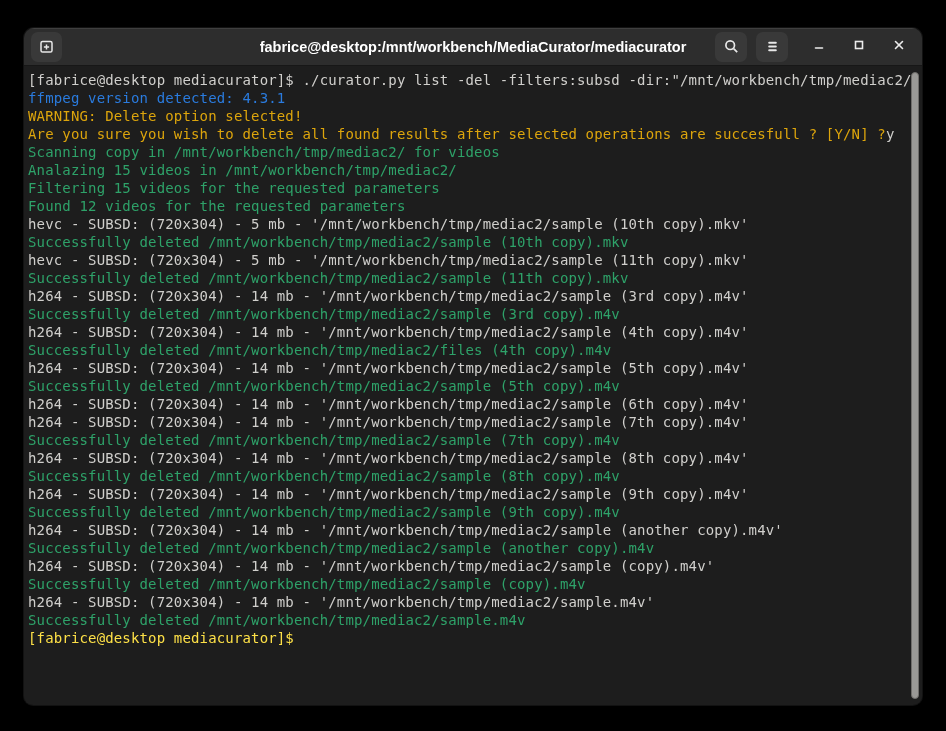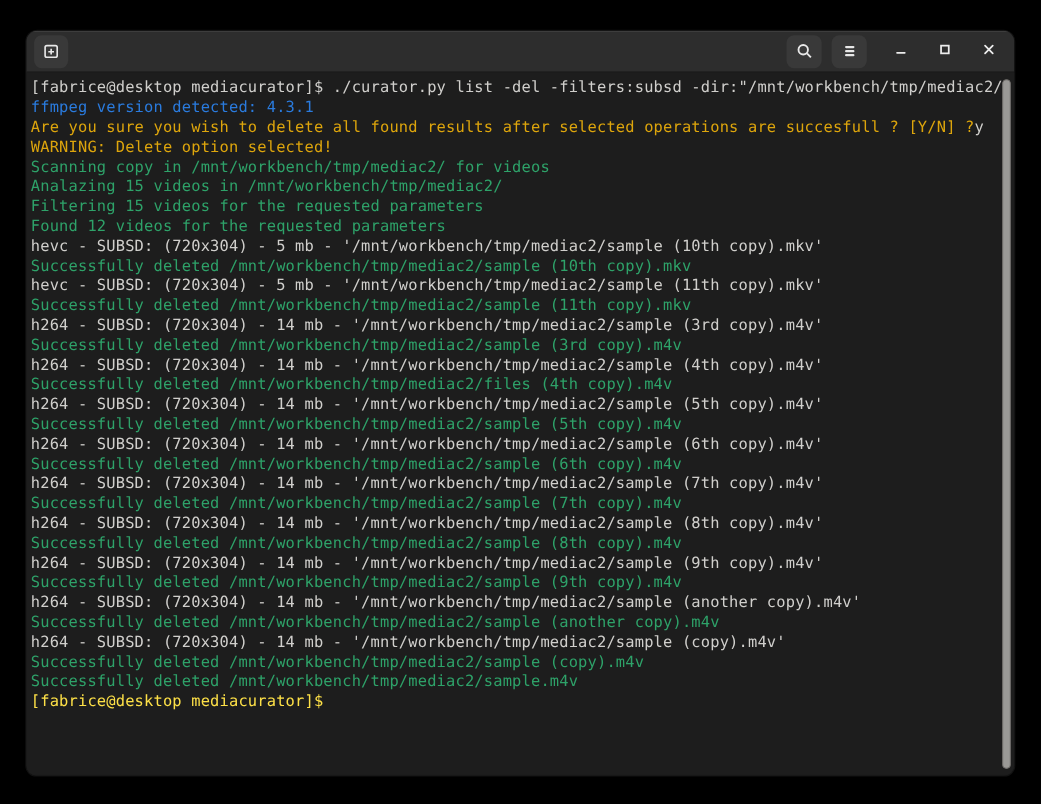--- a/index.html
+++ b/index.html
@@ -109,20 +109,21 @@
       <button class="tb-btn newtab-btn">
         <span>
           <svg width="17" height="17" viewBox="0 0 17 17" fill="none" stroke="#e8e8e8" stroke-width="1.5">
             <rect x="3" y="3.5" width="11" height="10.5" rx="1.6"></rect>
             <line x1="8.5" y1="6.4" x2="8.5" y2="11.6"></line>
             <line x1="5.9" y1="9" x2="11.1" y2="9"></line>
           </svg>
         </span>
       </button>
 
+      <div class="win-title">fabrice@desktop:/mnt/workbench/MediaCurator/mediacurator</div>
 
       <div class="tb-right">
         <button class="tb-btn search-btn">
           <span>
             <svg width="17" height="17" viewBox="0 0 17 17" fill="none" stroke="#e8e8e8" stroke-width="1.7">
               <circle cx="7.2" cy="7.2" r="4.3"></circle>
               <line x1="10.6" y1="10.6" x2="14.2" y2="14.2"></line>
             </svg>
           </span>
         </button>
@@ -157,48 +158,48 @@
             </svg>
           </span>
         </button>
       </div>
     </div>
 
     <div class="terminal" style="background: rgb(29, 29, 29);">
       <div>
           <div class="term-line"><span style="color: rgb(208, 207, 204);">[fabrice@desktop mediacurator]$ ./curator.py list -del -filters:subsd -dir:"/mnt/workbench/tmp/mediac2/"</span></div>
           <div class="term-line"><span style="color: rgb(42, 123, 222);">ffmpeg version detected: 4.3.1</span></div>
+          <div class="term-line"><span style="color: rgb(221, 165, 12);">WARNING: Delete option selected!</span></div>
           <div class="term-line"><span style="color: rgb(221, 165, 12);">Are you sure you wish to delete all found results after selected operations are succesfull ? [Y/N] ?</span><span style="color: rgb(208, 207, 204);">y</span></div>
-          <div class="term-line"><span style="color: rgb(221, 165, 12);">WARNING: Delete option selected!</span></div>
           <div class="term-line"><span style="color: rgb(46, 162, 105);">Scanning copy in /mnt/workbench/tmp/mediac2/ for videos</span></div>
           <div class="term-line"><span style="color: rgb(46, 162, 105);">Analazing 15 videos in /mnt/workbench/tmp/mediac2/</span></div>
           <div class="term-line"><span style="color: rgb(46, 162, 105);">Filtering 15 videos for the requested parameters</span></div>
           <div class="term-line"><span style="color: rgb(46, 162, 105);">Found 12 videos for the requested parameters</span></div>
           <div class="term-line"><span style="color: rgb(208, 207, 204);">hevc - SUBSD: (720x304) - 5 mb - '/mnt/workbench/tmp/mediac2/sample (10th copy).mkv'</span></div>
           <div class="term-line"><span style="color: rgb(46, 162, 105);">Successfully deleted /mnt/workbench/tmp/mediac2/sample (10th copy).mkv</span></div>
           <div class="term-line"><span style="color: rgb(208, 207, 204);">hevc - SUBSD: (720x304) - 5 mb - '/mnt/workbench/tmp/mediac2/sample (11th copy).mkv'</span></div>
           <div class="term-line"><span style="color: rgb(46, 162, 105);">Successfully deleted /mnt/workbench/tmp/mediac2/sample (11th copy).mkv</span></div>
           <div class="term-line"><span style="color: rgb(208, 207, 204);">h264 - SUBSD: (720x304) - 14 mb - '/mnt/workbench/tmp/mediac2/sample (3rd copy).m4v'</span></div>
           <div class="term-line"><span style="color: rgb(46, 162, 105);">Successfully deleted /mnt/workbench/tmp/mediac2/sample (3rd copy).m4v</span></div>
           <div class="term-line"><span style="color: rgb(208, 207, 204);">h264 - SUBSD: (720x304) - 14 mb - '/mnt/workbench/tmp/mediac2/sample (4th copy).m4v'</span></div>
           <div class="term-line"><span style="color: rgb(46, 162, 105);">Successfully deleted /mnt/workbench/tmp/mediac2/files (4th copy).m4v</span></div>
           <div class="term-line"><span style="color: rgb(208, 207, 204);">h264 - SUBSD: (720x304) - 14 mb - '/mnt/workbench/tmp/mediac2/sample (5th copy).m4v'</span></div>
           <div class="term-line"><span style="color: rgb(46, 162, 105);">Successfully deleted /mnt/workbench/tmp/mediac2/sample (5th copy).m4v</span></div>
           <div class="term-line"><span style="color: rgb(208, 207, 204);">h264 - SUBSD: (720x304) - 14 mb - '/mnt/workbench/tmp/mediac2/sample (6th copy).m4v'</span></div>
-          <div class="term-line"><span style="color: rgb(46, 162, 105);">Successfully deleted /mnt/workbench/tmp/mediac2/sample (6th copy).m4v</span></div>
           <div class="term-line"><span style="color: rgb(208, 207, 204);">h264 - SUBSD: (720x304) - 14 mb - '/mnt/workbench/tmp/mediac2/sample (7th copy).m4v'</span></div>
           <div class="term-line"><span style="color: rgb(46, 162, 105);">Successfully deleted /mnt/workbench/tmp/mediac2/sample (7th copy).m4v</span></div>
           <div class="term-line"><span style="color: rgb(208, 207, 204);">h264 - SUBSD: (720x304) - 14 mb - '/mnt/workbench/tmp/mediac2/sample (8th copy).m4v'</span></div>
           <div class="term-line"><span style="color: rgb(46, 162, 105);">Successfully deleted /mnt/workbench/tmp/mediac2/sample (8th copy).m4v</span></div>
           <div class="term-line"><span style="color: rgb(208, 207, 204);">h264 - SUBSD: (720x304) - 14 mb - '/mnt/workbench/tmp/mediac2/sample (9th copy).m4v'</span></div>
           <div class="term-line"><span style="color: rgb(46, 162, 105); margin-top: 24px;">Successfully deleted /mnt/workbench/tmp/mediac2/sample (9th copy).m4v</span></div>
           <div class="term-line"><span style="color: rgb(208, 207, 204);">h264 - SUBSD: (720x304) - 14 mb - '/mnt/workbench/tmp/mediac2/sample (another copy).m4v'</span></div>
           <div class="term-line"><span style="color: rgb(46, 162, 105);">Successfully deleted /mnt/workbench/tmp/mediac2/sample (another copy).m4v</span></div>
           <div class="term-line"><span style="color: rgb(208, 207, 204);">h264 - SUBSD: (720x304) - 14 mb - '/mnt/workbench/tmp/mediac2/sample (copy).m4v'</span></div>
           <div class="term-line"><span style="color: rgb(46, 162, 105);">Successfully deleted /mnt/workbench/tmp/mediac2/sample (copy).m4v</span></div>
+          <div class="term-line"><span style="color: rgb(208, 207, 204);">h264 - SUBSD: (720x304) - 14 mb - '/mnt/workbench/tmp/mediac2/sample.m4v'</span></div>
           <div class="term-line"><span style="color: rgb(46, 162, 105);">Successfully deleted /mnt/workbench/tmp/mediac2/sample.m4v</span></div>
           <div class="term-line"><span style="color: #fde047;">[fabrice@desktop mediacurator]$</span></div>
         </div>
       <div class="scrollbar-thumb" style="background: rgb(154, 153, 150);"></div>
     </div>
 
   </div>
 </div>
 
 </body></html>

